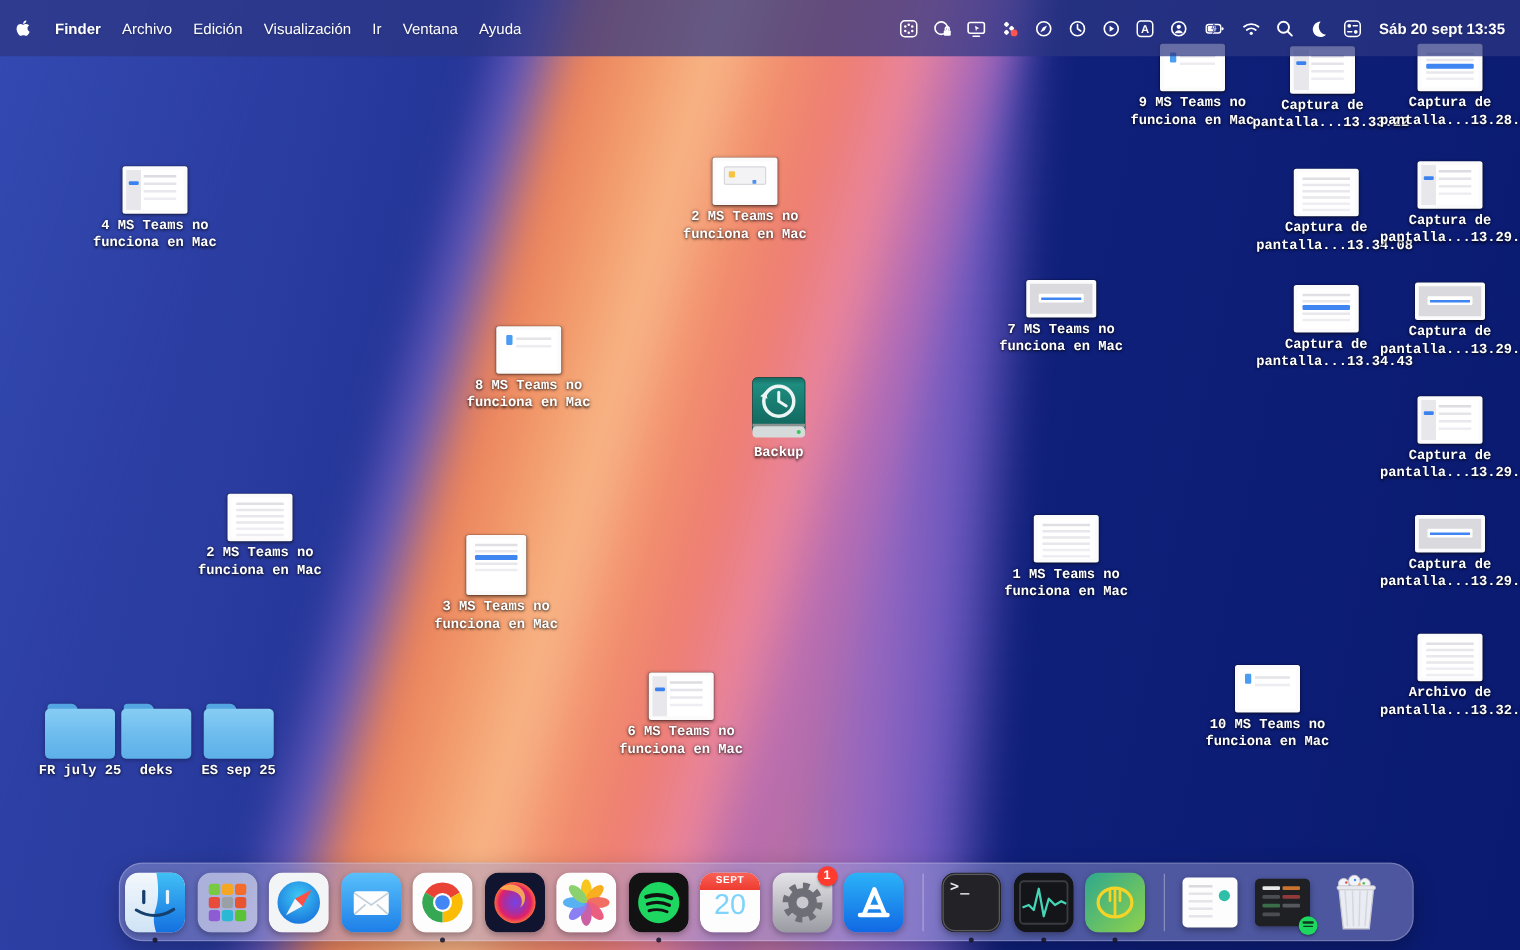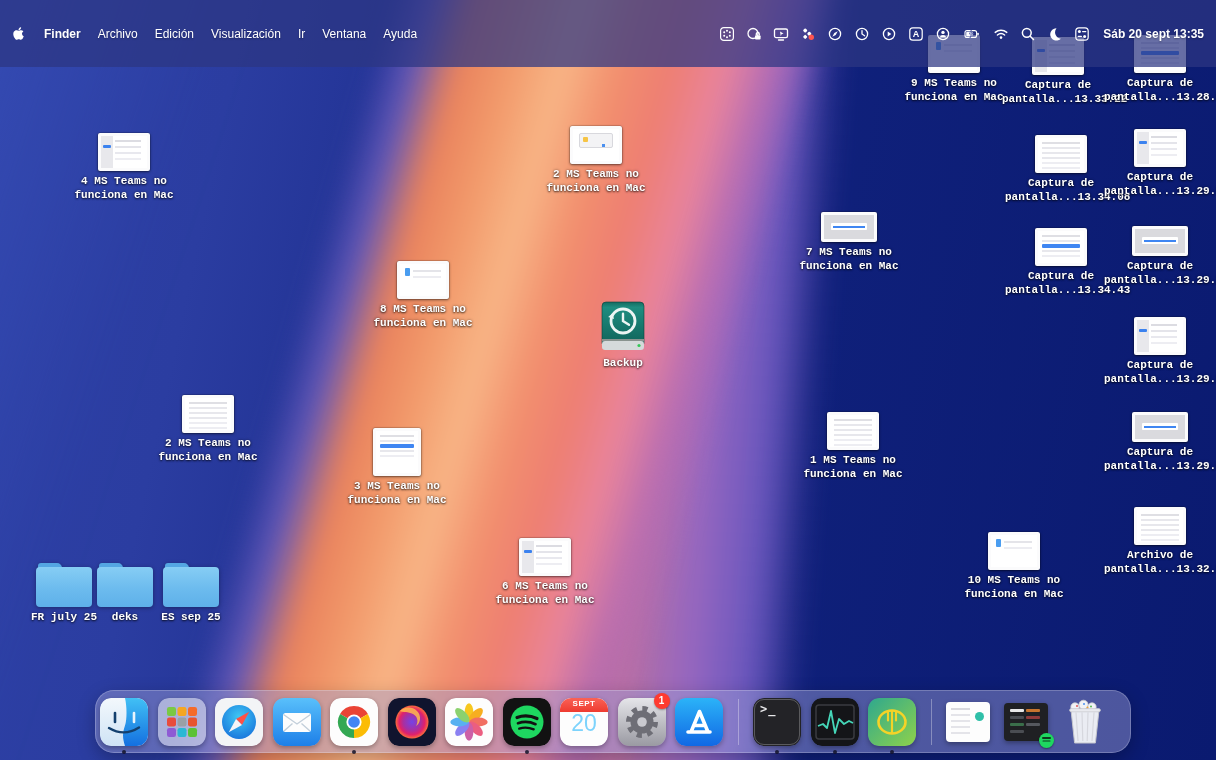--- a/index.html
+++ b/index.html
@@ -15,21 +15,21 @@
     background:linear-gradient(90deg,rgba(40,50,150,0) 0%,rgba(233,132,156,.85) 28%,#a06cc4 58%,#6e5ac2 82%,rgba(40,50,150,0) 100%);}
   .ribbon-a{left:290px;top:-370px;width:430px;height:1500px;transform:rotate(16deg);
     filter:blur(11px);
     background:linear-gradient(90deg,rgba(46,63,160,0) 0%,#6157b8 9%,#e9815c 19%,#f29a6b 31%,#f8b586 43%,#f2906e 55%,#ee7e72 67%,#e9849c 79%,rgba(185,109,180,.85) 90%,rgba(70,70,180,0) 100%);}
   .ribbon-l{left:-430px;top:-330px;width:520px;height:1450px;transform:rotate(18deg);
     filter:blur(30px);opacity:.55;
     background:linear-gradient(90deg,rgba(0,0,0,0),#3c55c0 50%,rgba(0,0,0,0));}
 
   
   #menubar{position:absolute;top:0;left:0;right:0;height:37px;display:flex;align-items:center;
-    padding:15px 12px;color:#fff;font-size:12px;background:rgba(44,54,130,.72);z-index:50;}
+    padding:4px 12px;color:#fff;font-size:12px;background:rgba(44,54,130,.72);z-index:50;}
   #menubar .apple{display:flex;align-items:center;margin-right:2px;}
   .menu-item{margin-left:17px;white-space:nowrap;cursor:default;text-shadow:0 1px 2px rgba(0,0,0,.3);}
   .menu-item.app{font-weight:bold;}
   #menu-right{margin-left:auto;display:flex;align-items:center;gap:11px;}
   .sicon{width:16px;height:16px;display:block;}
   #clock{font-size:12px;font-weight:bold;white-space:nowrap;margin-left:2px;text-shadow:0 1px 2px rgba(0,0,0,.3);text-align:right;}
 
   
   .dicon{position:absolute;width:110px;display:flex;flex-direction:column;align-items:center;z-index:5;font-family:Liberation Mono, monospace;}
   .dlabel{margin-top:4px;width:112px;text-align:center;font-size:11px;font-weight:bold;color:#fff;
@@ -290,21 +290,21 @@
         <div class="inner v-rows"></div>
       </div>
     <div class="dlabel">3 MS Teams no funciona en Mac</div>
   </div>
   <div class="dicon" style="left:490px;top:538px">
     <div class="thumb t-std">
         <div class="inner v-settings"></div>
       </div>
     <div class="dlabel">6 MS Teams no funciona en Mac</div>
   </div>
-  <div class="dicon" style="left:794px;top:212px">
+  <div class="dicon" style="left:794px;top:224px">
     <div class="thumb t-wide">
         <div class="inner v-banner"></div>
       </div>
     <div class="dlabel">7 MS Teams no funciona en Mac</div>
   </div>
   <div class="dicon" style="left:798px;top:412px">
     <div class="thumb t-std">
         <div class="inner v-list"></div>
       </div>
     <div class="dlabel">1 MS Teams no funciona en Mac</div>

